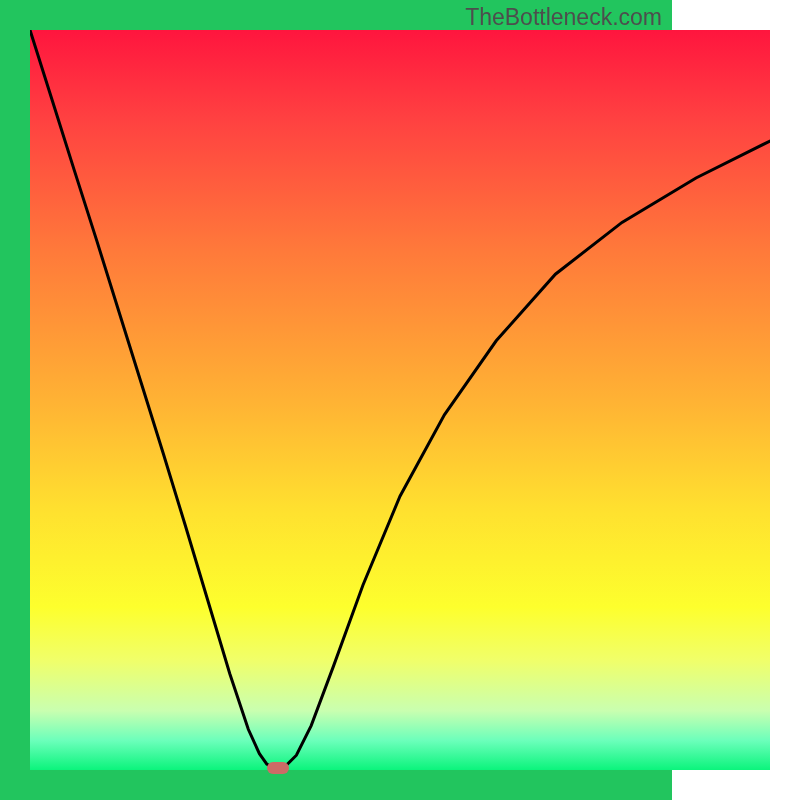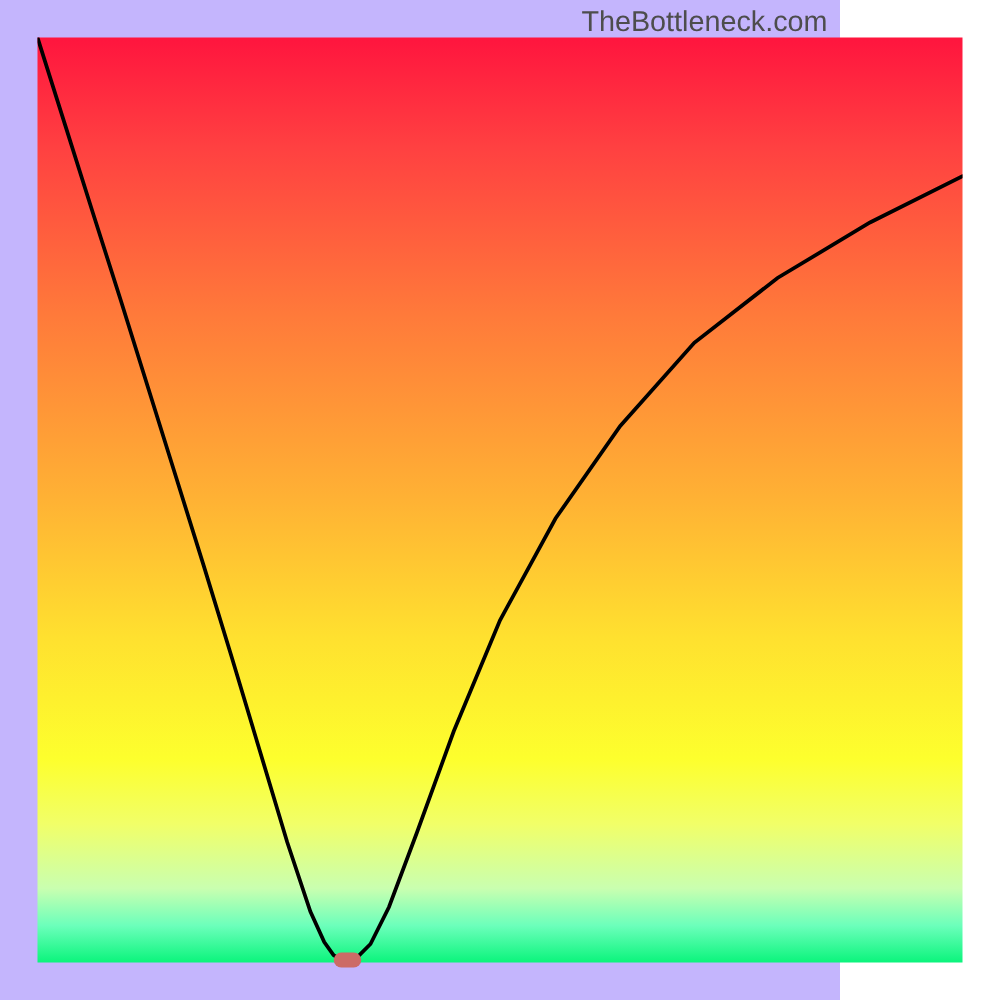--- a/index.html
+++ b/index.html
@@ -7,21 +7,21 @@
     padding: 0;
     width: 800px;
     height: 800px;
     overflow: hidden;
     font-family: Arial, Helvetica, sans-serif;
   }
   .frame {
     position: relative;
     width: 672px;
     height: 800px;
-    background: #c4b5fd;
+    background: #22c55e;
   }
   .watermark {
     position: absolute;
     top: 4px;
     right: 10px;
     color: #4d4d4d;
     font-size: 23px;
     font-weight: 400;
     letter-spacing: 0px;
     z-index: 20;

